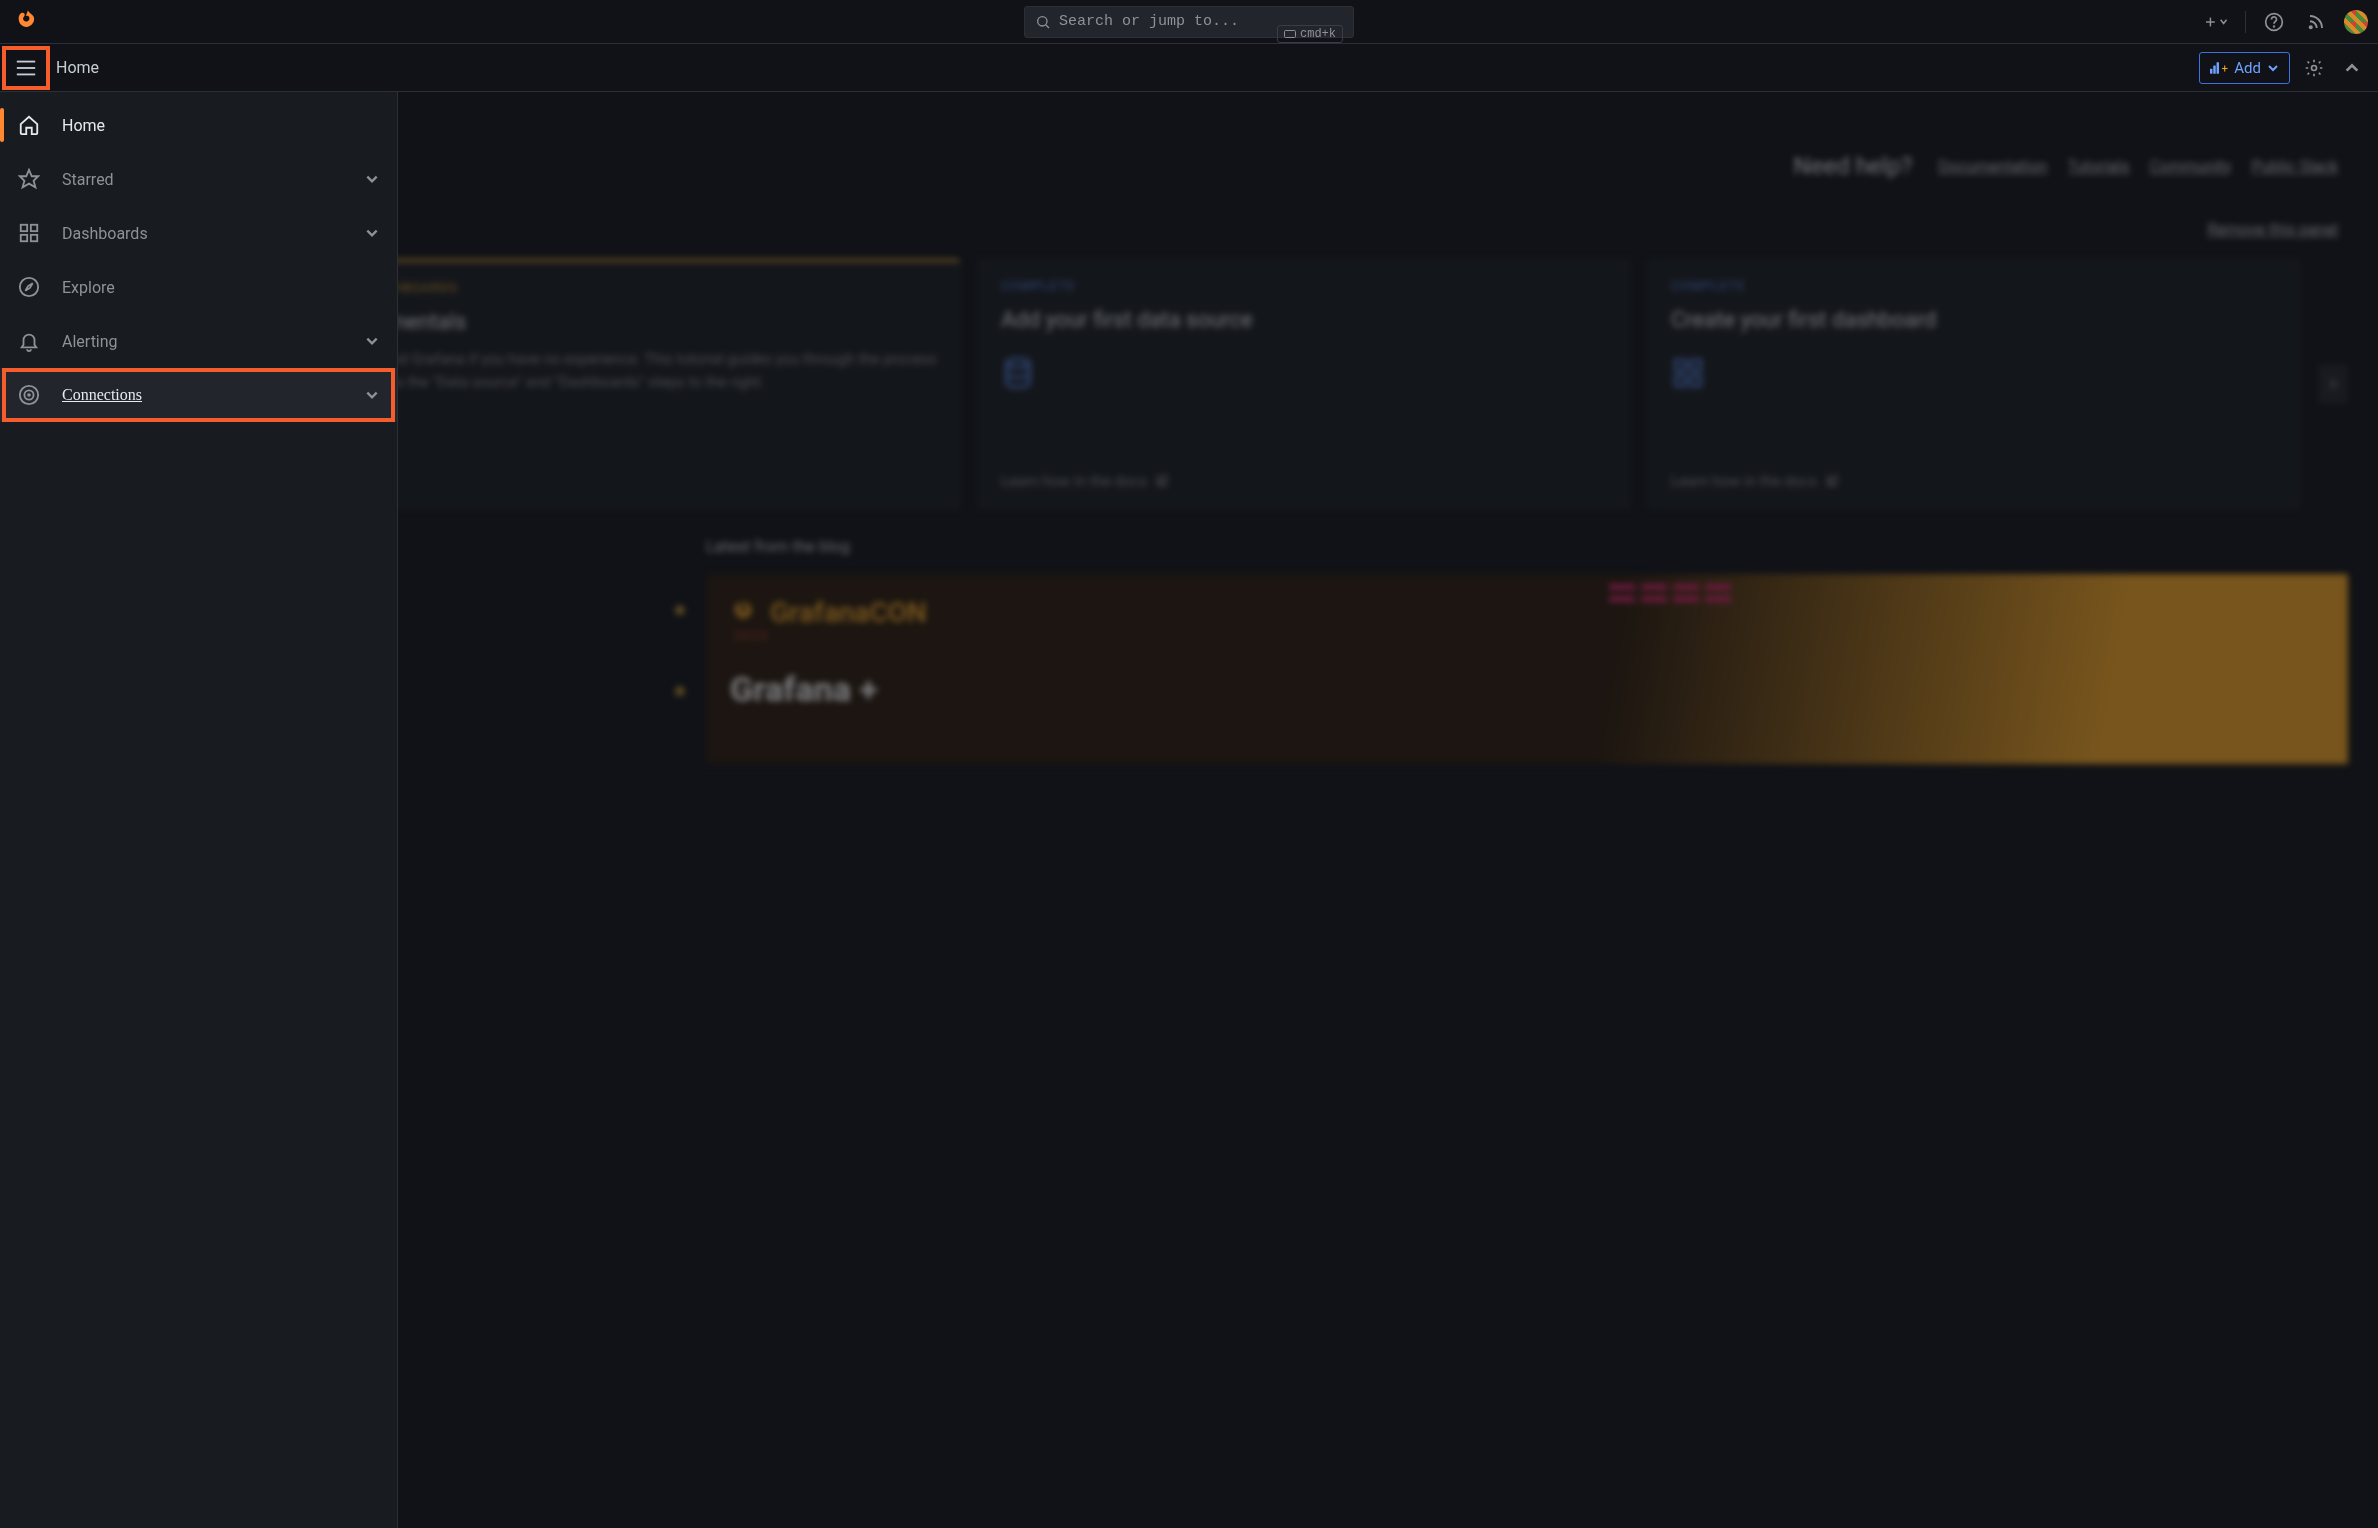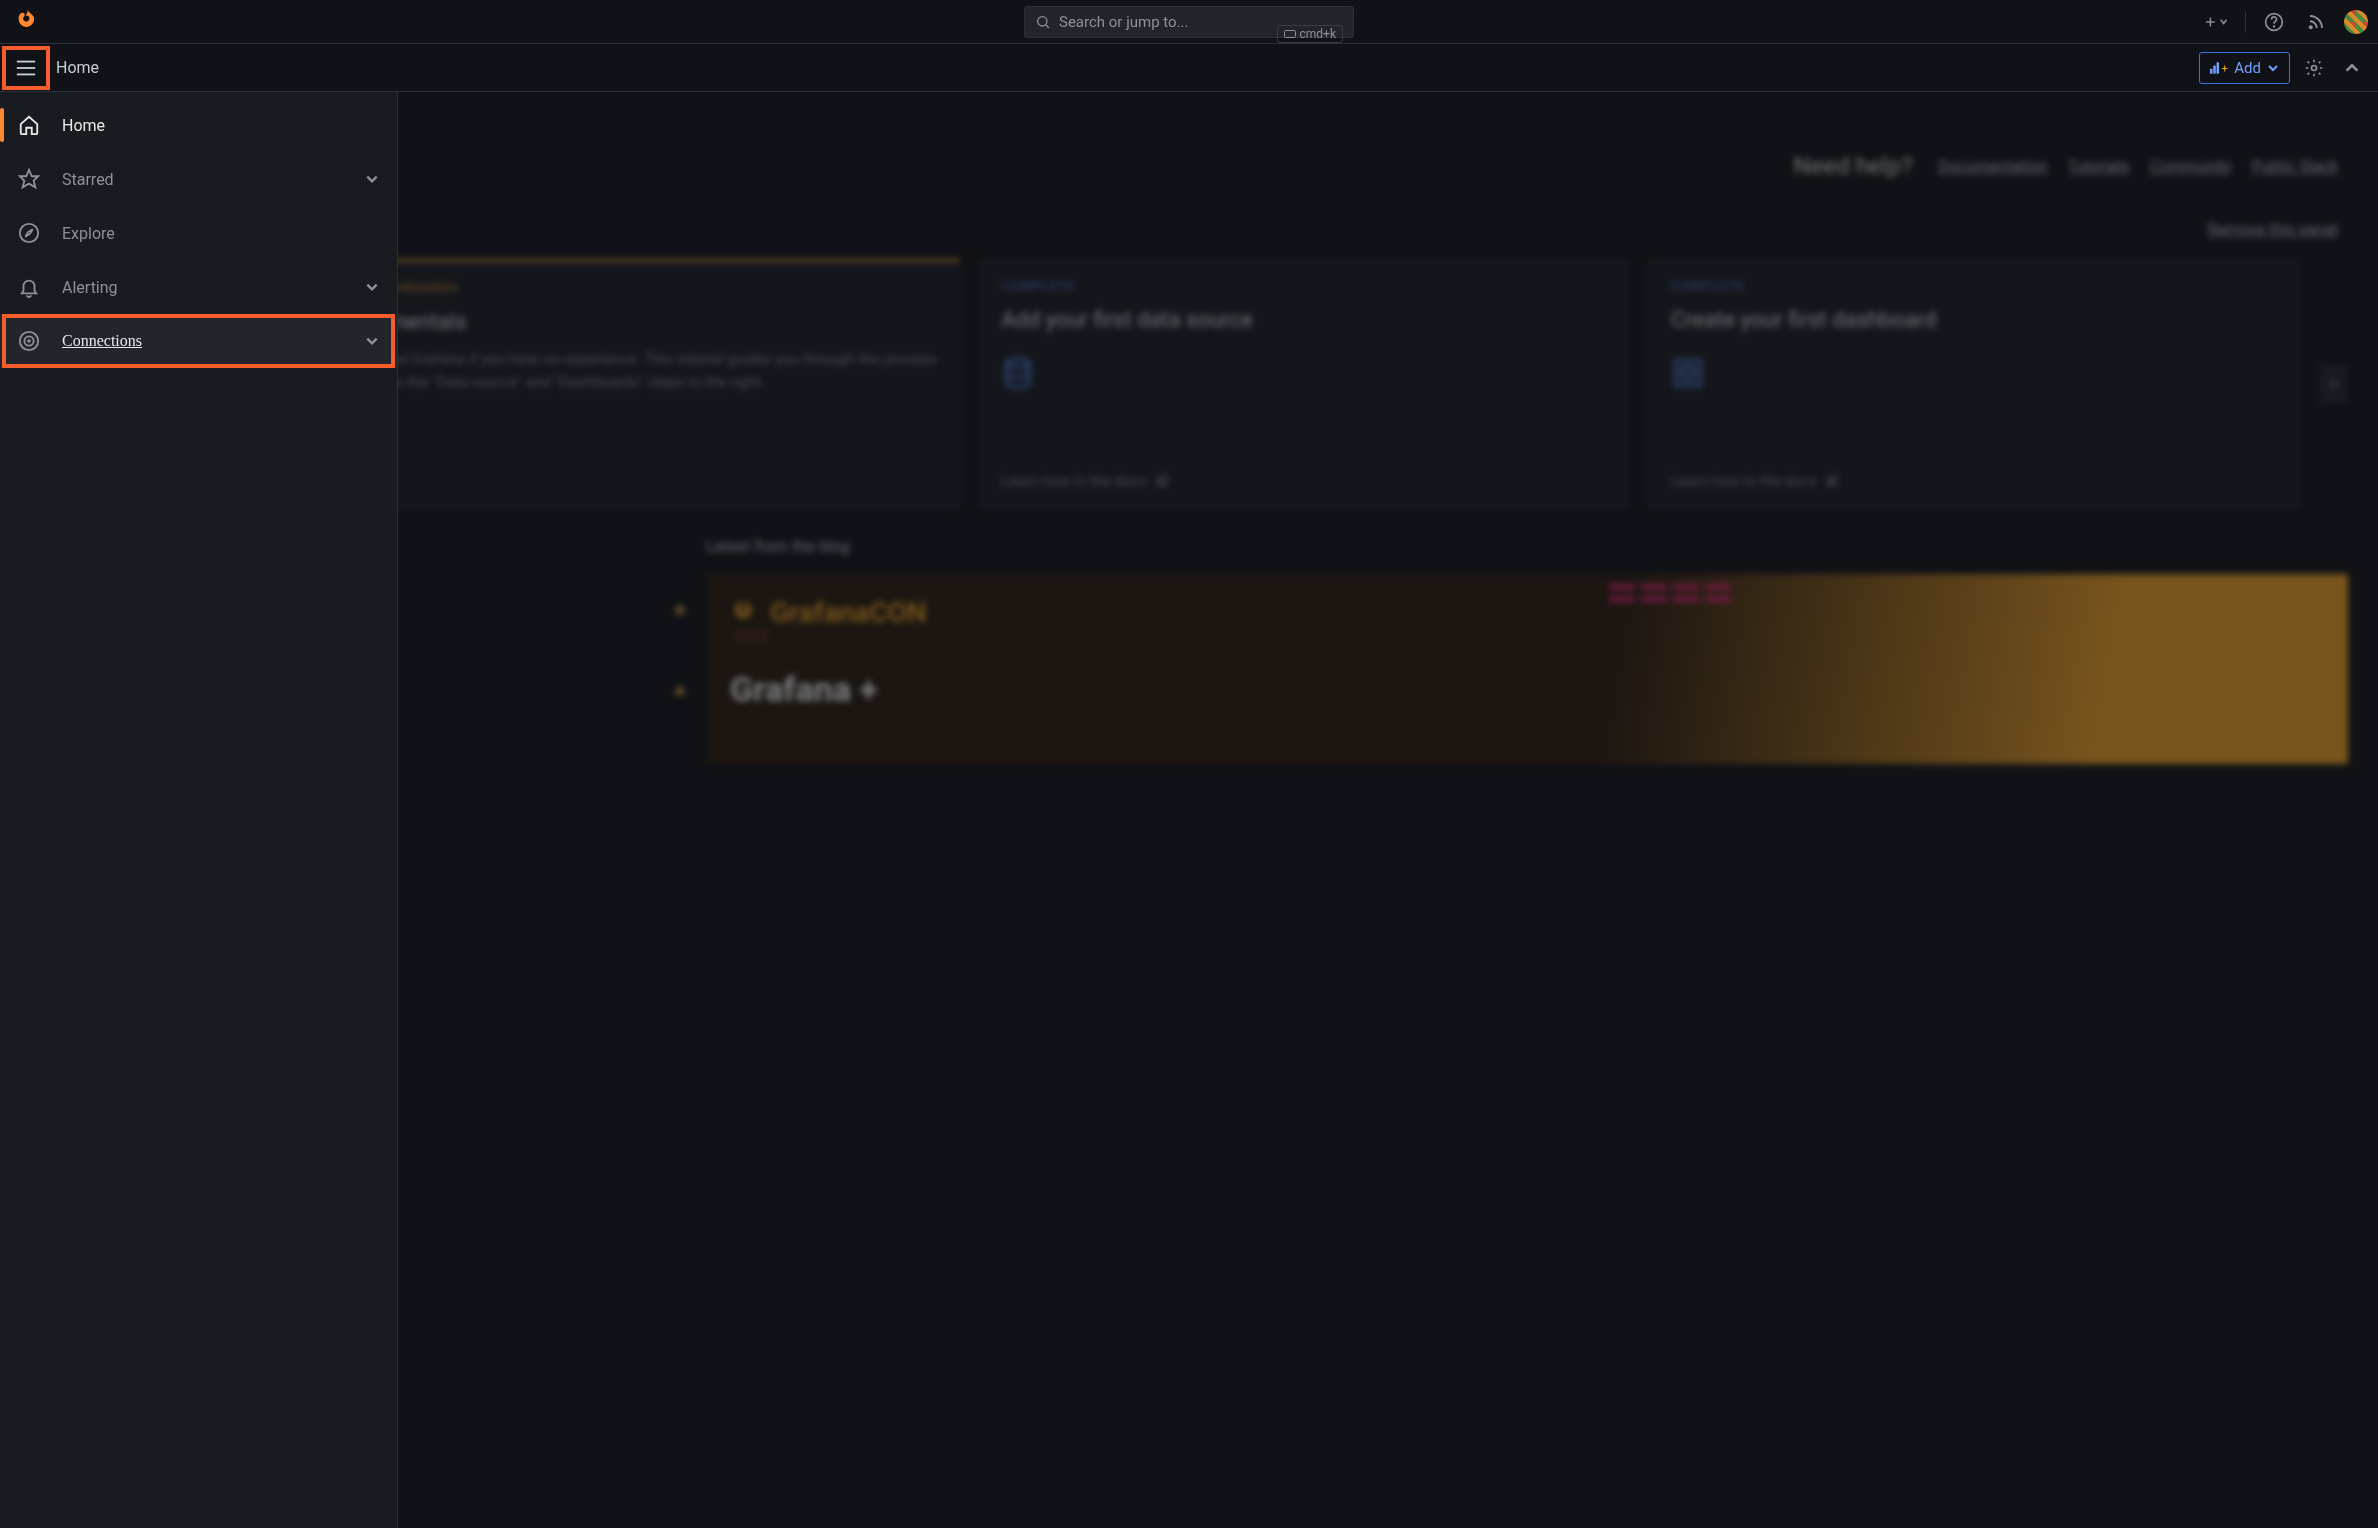--- a/index.html
+++ b/index.html
@@ -42,20 +42,21 @@
   }
   .searchbox {
     width: 330px; height: 32px;
     background: var(--bg-2);
     border: 1px solid var(--border);
     border-radius: 3px;
     display: flex; align-items: center;
     padding: 0 10px;
     color: var(--text-dim);
     gap: 8px;
+    font-family: Liberation Mono, monospace;
   }
   .searchbox .placeholder { flex: 1; font-size: 15px; }
   .kbd {
     font-size: 12px; color: var(--text-dim);
     border: 1px solid #3a3d43; border-radius: 3px;
     padding: 1px 6px;
     display: flex; align-items: center; gap: 4px; margin-top: 24px;
   }
   .topbar-right {
     margin-left: auto;
@@ -334,20 +335,32 @@
       <svg width="22" height="22" viewBox="0 0 24 24" fill="none" stroke="currentColor" stroke-width="2">
           <path d="M3 11l9-8 9 8v10a1 1 0 01-1 1h-5v-7h-6v7H4a1 1 0 01-1-1z"></path>
         </svg>
       <span class="label">Home</span>
     </div>
     <div class="nav-item">
       <svg width="22" height="22" viewBox="0 0 24 24" fill="none" stroke="currentColor" stroke-width="2">
           <polygon points="12,2 15,9 22,9 17,14 19,21 12,17 5,21 7,14 2,9 9,9"></polygon>
         </svg>
       <span class="label">Starred</span>
+      <svg class="chevron" width="14" height="14" viewBox="0 0 12 12" fill="none" stroke="currentColor" stroke-width="2">
+          <polyline points="2,4 6,8 10,4"></polyline>
+        </svg>
+    </div>
+    <div class="nav-item">
+      <svg width="22" height="22" viewBox="0 0 24 24" fill="none" stroke="currentColor" stroke-width="2">
+          <rect x="3" y="3" width="7" height="7"></rect>
+          <rect x="14" y="3" width="7" height="7"></rect>
+          <rect x="3" y="14" width="7" height="7"></rect>
+          <rect x="14" y="14" width="7" height="7"></rect>
+        </svg>
+      <span class="label">Dashboards</span>
       <svg class="chevron" width="14" height="14" viewBox="0 0 12 12" fill="none" stroke="currentColor" stroke-width="2">
           <polyline points="2,4 6,8 10,4"></polyline>
         </svg>
     </div>
     <div class="nav-item">
       <svg width="22" height="22" viewBox="0 0 24 24" fill="none" stroke="currentColor" stroke-width="2">
           <circle cx="12" cy="12" r="10"></circle>
           <polygon points="16,8 13,13 8,16 11,11"></polygon>
         </svg>
       <span class="label">Explore</span>

